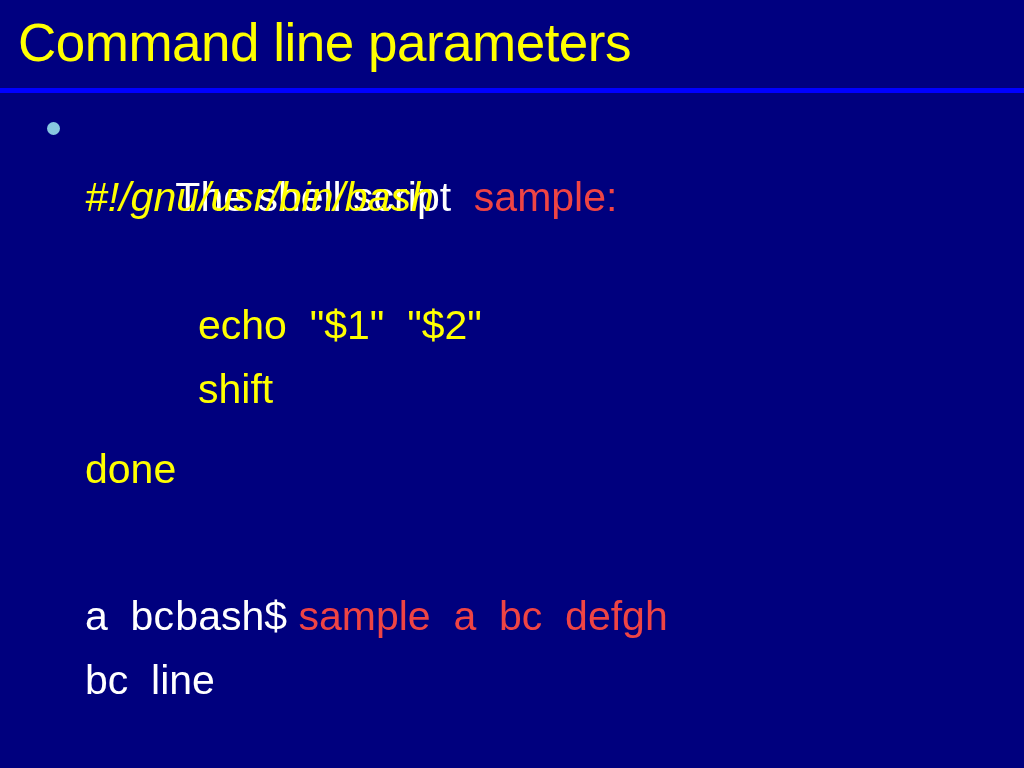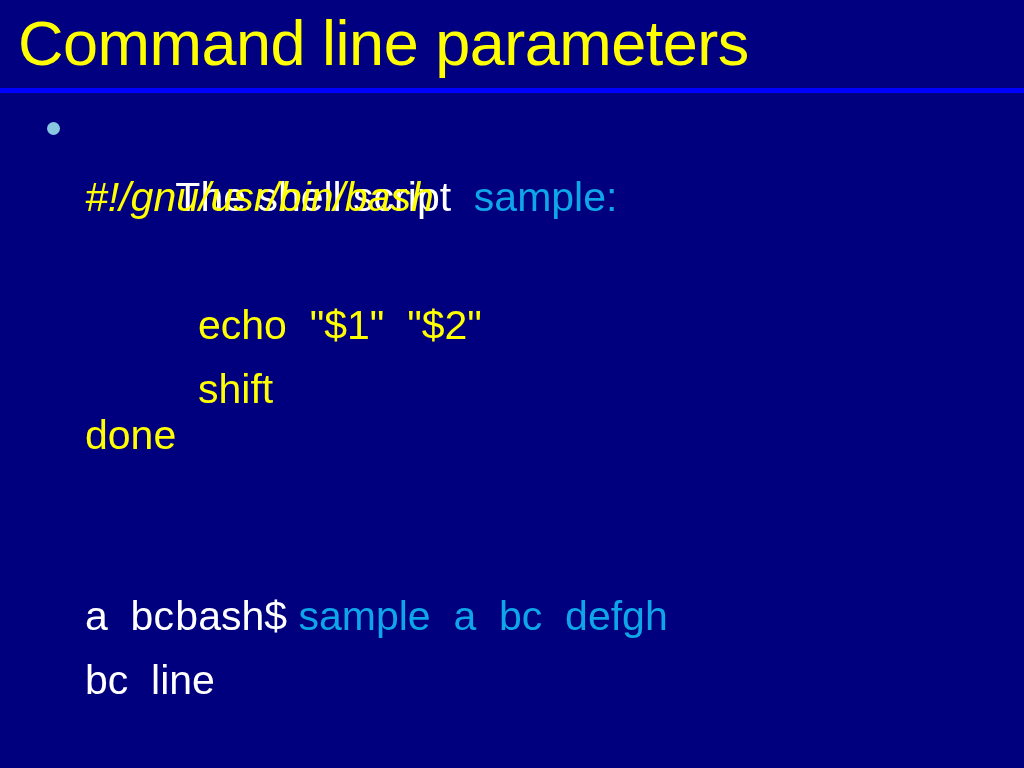--- a/index.html
+++ b/index.html
@@ -22,21 +22,21 @@
     left: 0;
     top: 0;
     width: 1024px;
     height: 88px;
     background: #000080;
   }
   .title-text {
     position: absolute;
     left: 18px;
     top: 4px;
-    font-size: 63px;
+    font-size: 53px;
     line-height: 78px;
     color: #ffff00;
     white-space: nowrap;
     letter-spacing: -0.5px;
   }
   .title-rule {
     position: absolute;
     left: 0;
     top: 88px;
     width: 1024px;
@@ -58,21 +58,21 @@
     left: 85px;
     height: 64px;
     line-height: 64px;
     font-size: 41px;
     white-space: pre;
     color: #ffff00;
   }
   .line.white { color: #ffffff; }
 
   .seg-white { color: #ffffff; margin-left: 22px; }
-  .seg-yellow { color: #0ea5e9; }
+  .seg-yellow { color: #ef4444; }
 
   .bullet {
     position: absolute;
     left: 47px;
     width: 13px;
     height: 13px;
     border-radius: 50%;
     background: #87c7e0;
   }
 </style>
@@ -93,21 +93,21 @@
       <span class="seg-white">The shell script  </span><span class="seg-yellow">sample:</span>
     </div>
 
     <div class="line" style="top:72px;font-style:italic;">#!/gnu/usr/bin/bash</div>
 
 
     <div class="line" style="top:200px; left:198px;">echo  "$1"  "$2"</div>
 
     <div class="line" style="top:264px; left:198px;">shift</div>
 
-    <div class="line" style="top:310px;">done</div>
+    <div class="line" style="top:344px;">done</div>
 
     <div class="line white" style="top:427px;">
       <span class="seg-white">bash$</span><span class="seg-yellow"> sample  a  bc  defgh</span>
     </div>
 
     <div class="line white" style="top:491px;">a  bc</div>
 
     <div class="line white" style="top:555px;">bc  line</div>
 
   </div>

